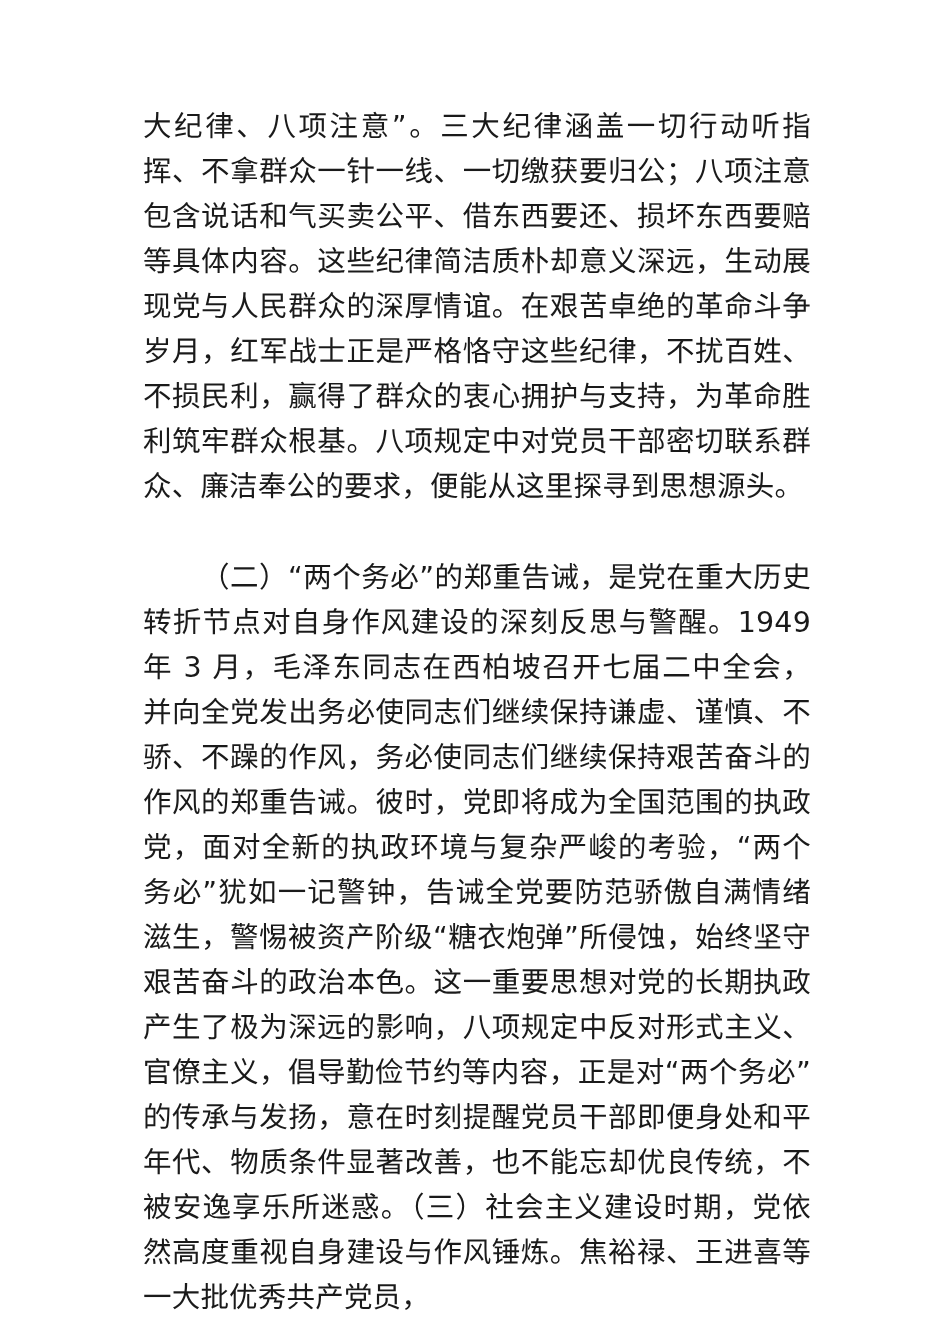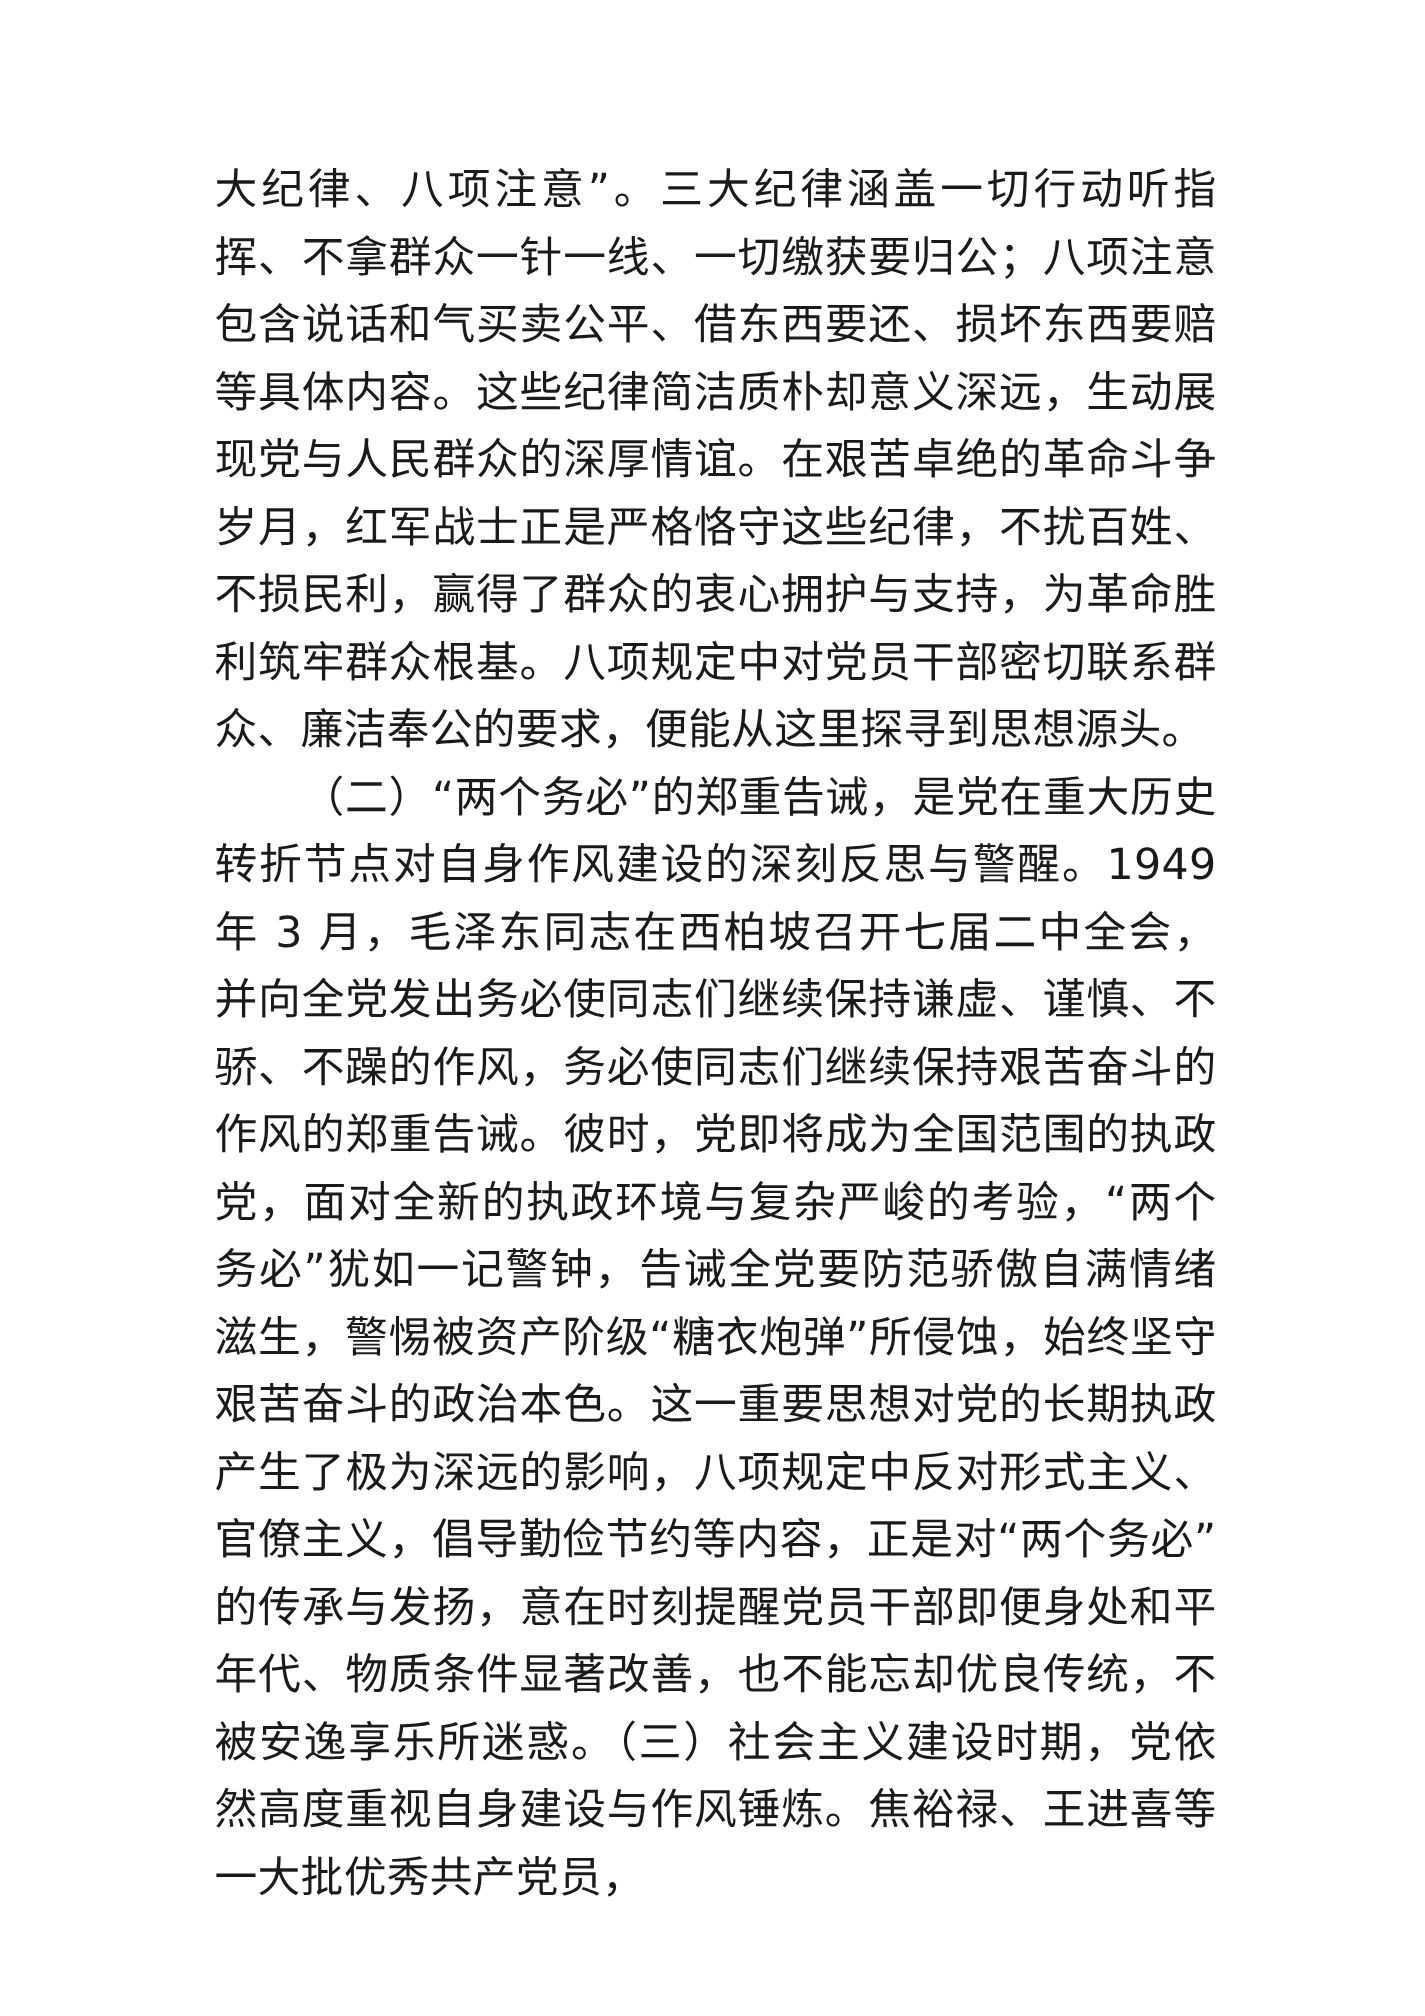--- a/index.html
+++ b/index.html
@@ -41,20 +41,21 @@
     letter-spacing: 0.2px;
     text-align: justify;
     text-justify: inter-ideograph;
     text-indent: 0;
     word-break: break-all;
     color: #1a1a1a;
   }
 
   .para.indent {
     text-indent: 58px;
+    margin-top: 46px;
   }
 </style>
 </head>
 <body>
 
 <div class="page">
   <div class="text-column">
 
     <p class="para">大纪律、八项注意”。三大纪律涵盖一切行动听指挥、不拿群众一针一线、一切缴获要归公；八项注意包含说话和气买卖公平、借东西要还、损坏东西要赔等具体内容。这些纪律简洁质朴却意义深远，生动展现党与人民群众的深厚情谊。在艰苦卓绝的革命斗争岁月，红军战士正是严格恪守这些纪律，不扰百姓、不损民利，赢得了群众的衷心拥护与支持，为革命胜利筑牢群众根基。八项规定中对党员干部密切联系群众、廉洁奉公的要求，便能从这里探寻到思想源头。</p>
 

